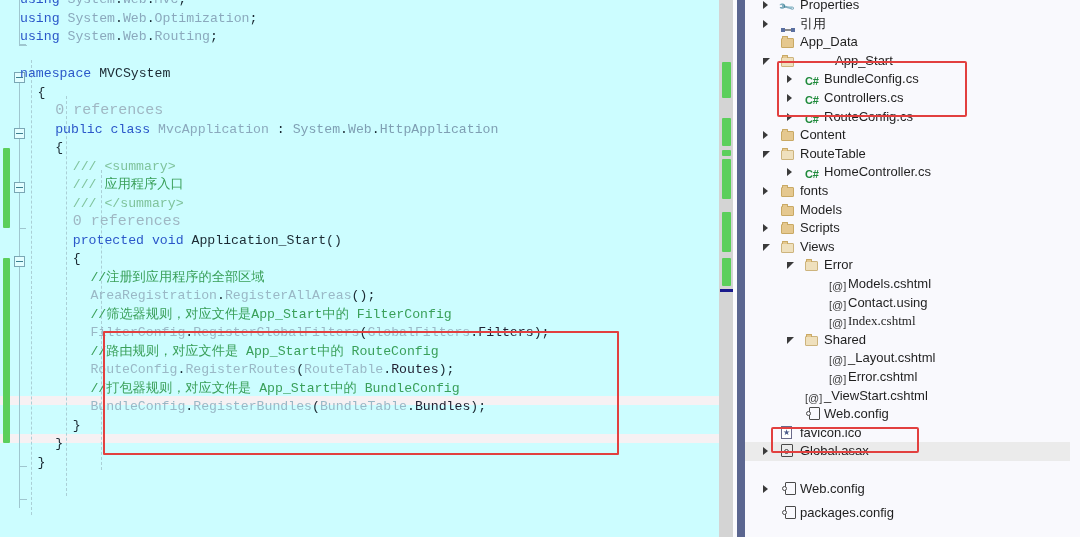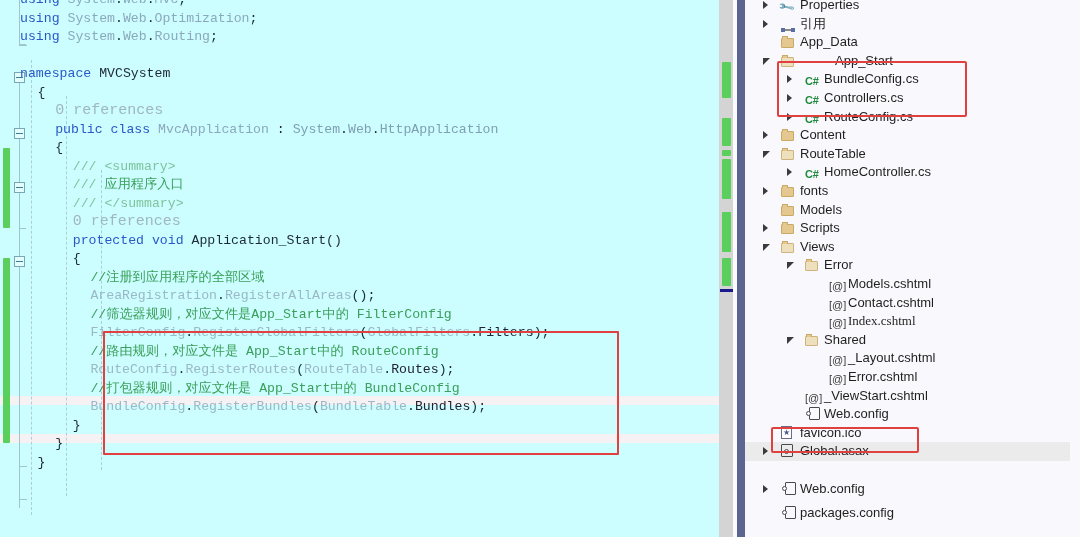--- a/index.html
+++ b/index.html
@@ -312,21 +312,21 @@
         <div class="trow" style="position: absolute; left: 0px; width: 335px; top: 275px;">
           <span style="position: absolute; left: 84px; top: 0px; height: 18.6px;">
             <span class="at" style="left: 0px;">[@]</span>
           </span>
           <span class="tlabel" style="left: 103px;">Models.cshtml</span>
         </div>
         <div class="trow" style="position: absolute; left: 0px; width: 335px; top: 293.6px;">
           <span style="position: absolute; left: 84px; top: 0px; height: 18.6px;">
             <span class="at" style="left: 0px;">[@]</span>
           </span>
-          <span class="tlabel" style="left: 103px;">Contact.cshtml</span>
+          <span class="tlabel" style="left: 103px;">Contact.using</span>
         </div>
         <div class="trow" style="position: absolute; left: 0px; width: 335px; top: 312.2px;">
           <span style="position: absolute; left: 84px; top: 0px; height: 18.6px;">
             <span class="at" style="left: 0px;">[@]</span>
           </span>
           <span class="tlabel" style="left: 103px; font-family: Liberation Serif, serif;">Index.cshtml</span>
         </div>
         <div class="trow" style="position: absolute; left: 0px; width: 335px; top: 330.8px;">
           <span class="arrow open" style="left: 42px;"></span>
           <span style="position: absolute; left: 60px; top: 0px; height: 18.6px;">

